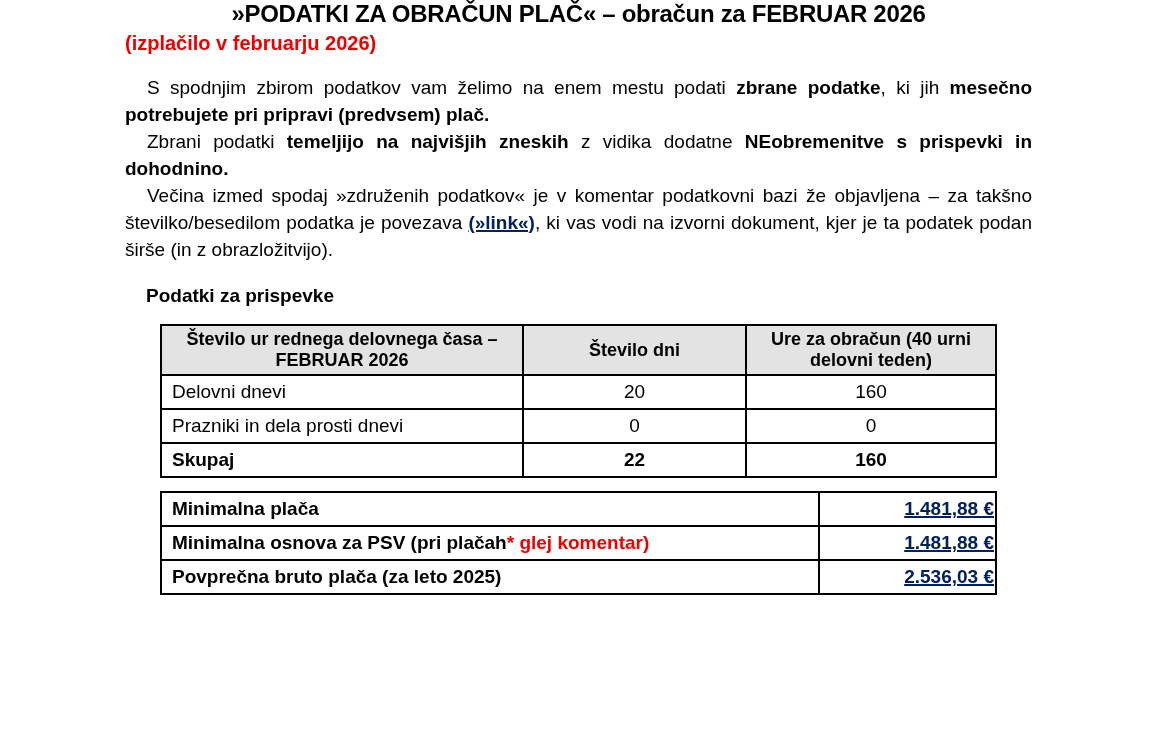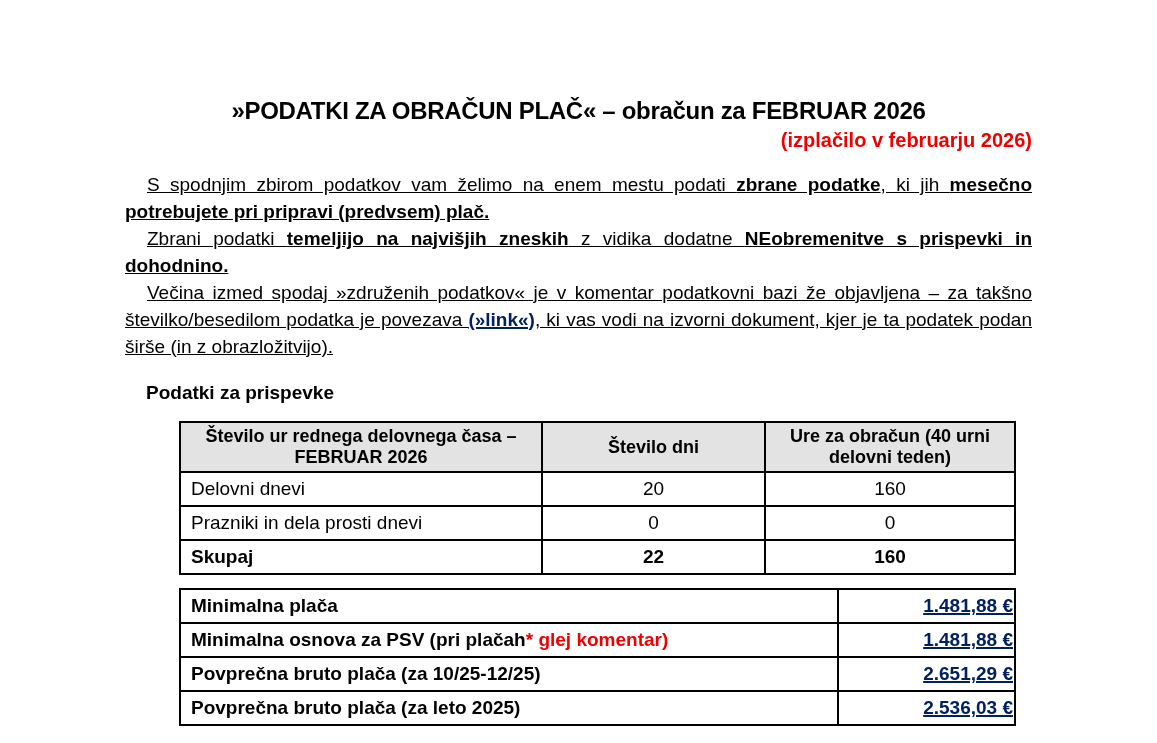--- a/index.html
+++ b/index.html
@@ -21,58 +21,56 @@
     left: 22px;
     top: 42px;
     width: 82px;
     height: 76px;
   }
   .content {
     padding: 0 125px;
   }
   .doc-title {
     margin: 0;
-    padding-top: 97px;
     text-align: center;
     font-size: 24px;
     font-weight: bold;
     letter-spacing: -0.3px;
   }
   .doc-subtitle {
     margin: 4px 0 0 0;
-    text-align: right;
+    text-align: left;
     font-size: 20px;
     font-weight: bold;
     color: #ee0000;
   }
   p.body-text {
     margin: 0;
     font-size: 19px;
     line-height: 27px;
     text-align: justify;
     text-indent: 22px;
-    text-decoration: underline;
   }
   p.body-text.first { margin-top: 19px; }
   .doc-link {
     color: #002060;
     font-weight: bold;
     text-decoration: underline;
     text-decoration-thickness: 2px;
     cursor: pointer;
   }
   .section-heading {
     margin: 22px 0 16px 21px;
     font-size: 19px;
     font-weight: bold;
   }
   table {
     border-collapse: collapse;
     table-layout: fixed;
-    margin-left: 54px;
+    margin-left: 35px;
     width: 835px;
   }
   .hours-table { margin-top: 17px; }
   .hours-table th, .hours-table td, .amounts-table td {
     border: 2px solid #000000;
     font-size: 19px;
     overflow: hidden;
   }
   .hours-table th {
     background: #e3e3e3;
@@ -163,24 +161,20 @@
       <tbody>
           <tr>
         <td class="label-cell"><span>Minimalna plača</span><span class="red-text"></span></td>
         <td class="value-cell"><a class="amount-link">1.481,88 €</a></td>
       </tr>
       <tr>
         <td class="label-cell"><span>Minimalna osnova za PSV (pri plačah</span><span class="red-text">* glej komentar)</span></td>
         <td class="value-cell"><a class="amount-link">1.481,88 €</a></td>
       </tr>
       <tr>
-        <td class="label-cell"><span>Povprečna bruto plača (za 10/25-12/25)</span><span class="red-text"></span></td>
-        <td class="value-cell"><a class="amount-link">2.651,29 €</a></td>
-      </tr>
-      <tr>
         <td class="label-cell"><span>Povprečna bruto plača (za leto 2025)</span><span class="red-text"></span></td>
         <td class="value-cell"><a class="amount-link">2.536,03 €</a></td>
       </tr>
     </tbody>
       </table>
 
   </div>
 </div>
 
 </body></html>

